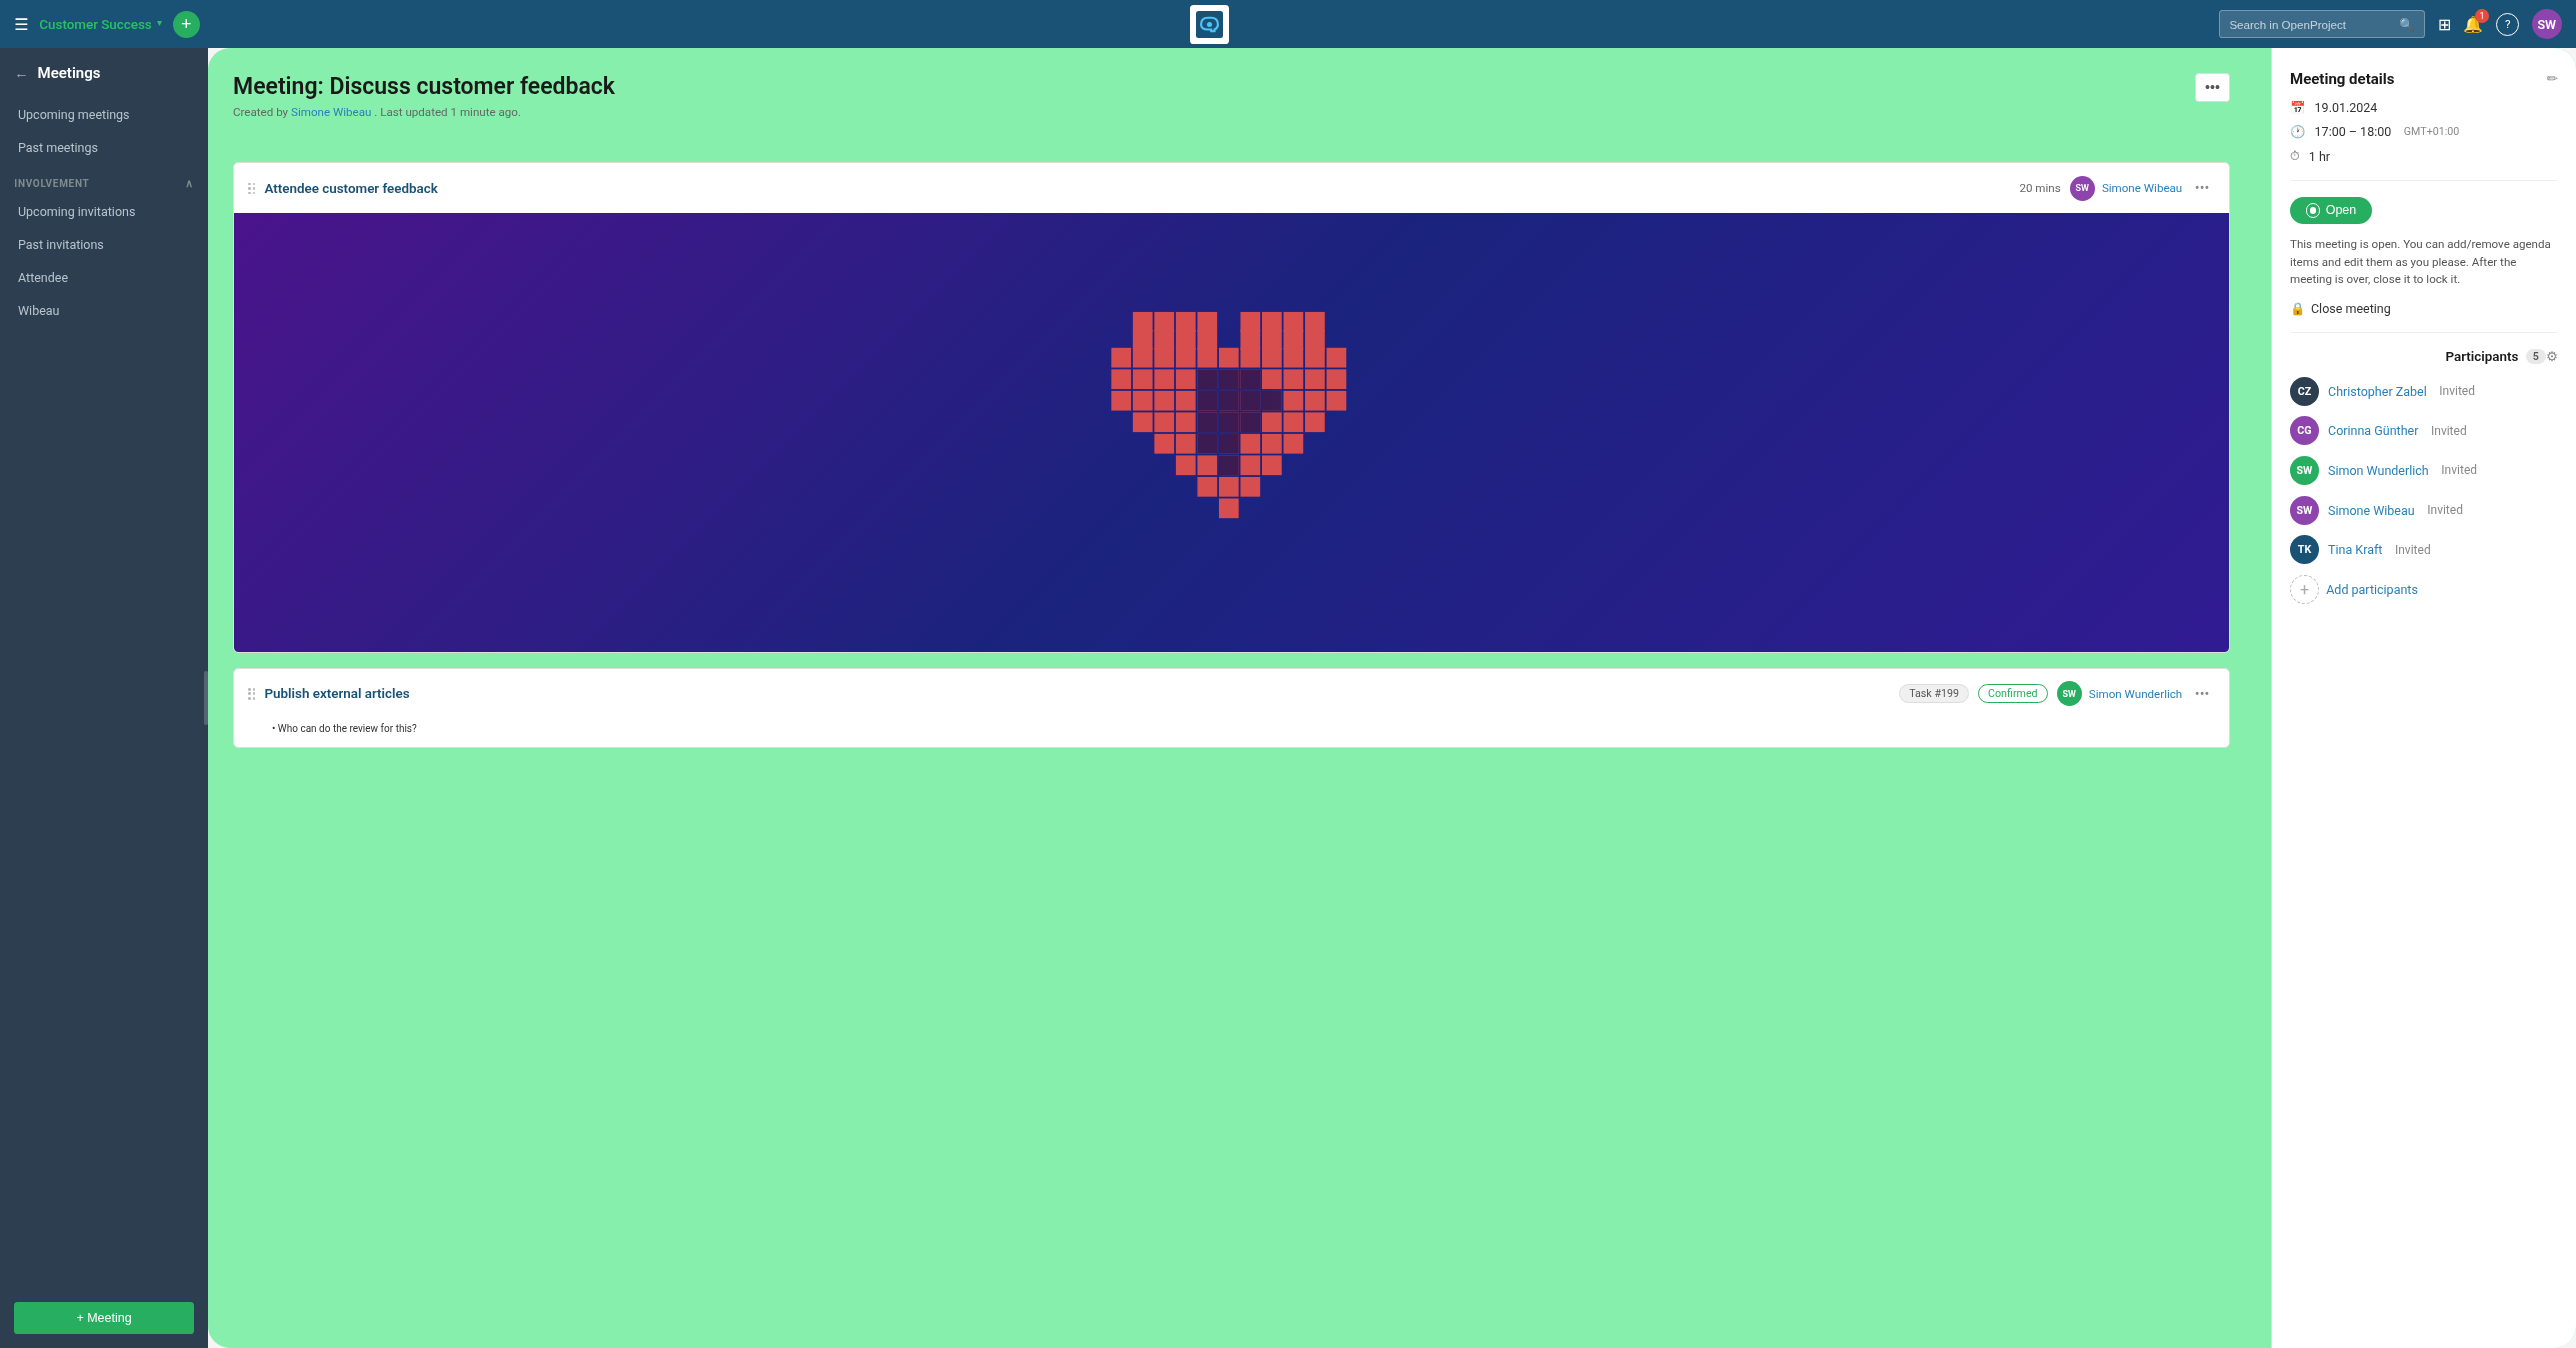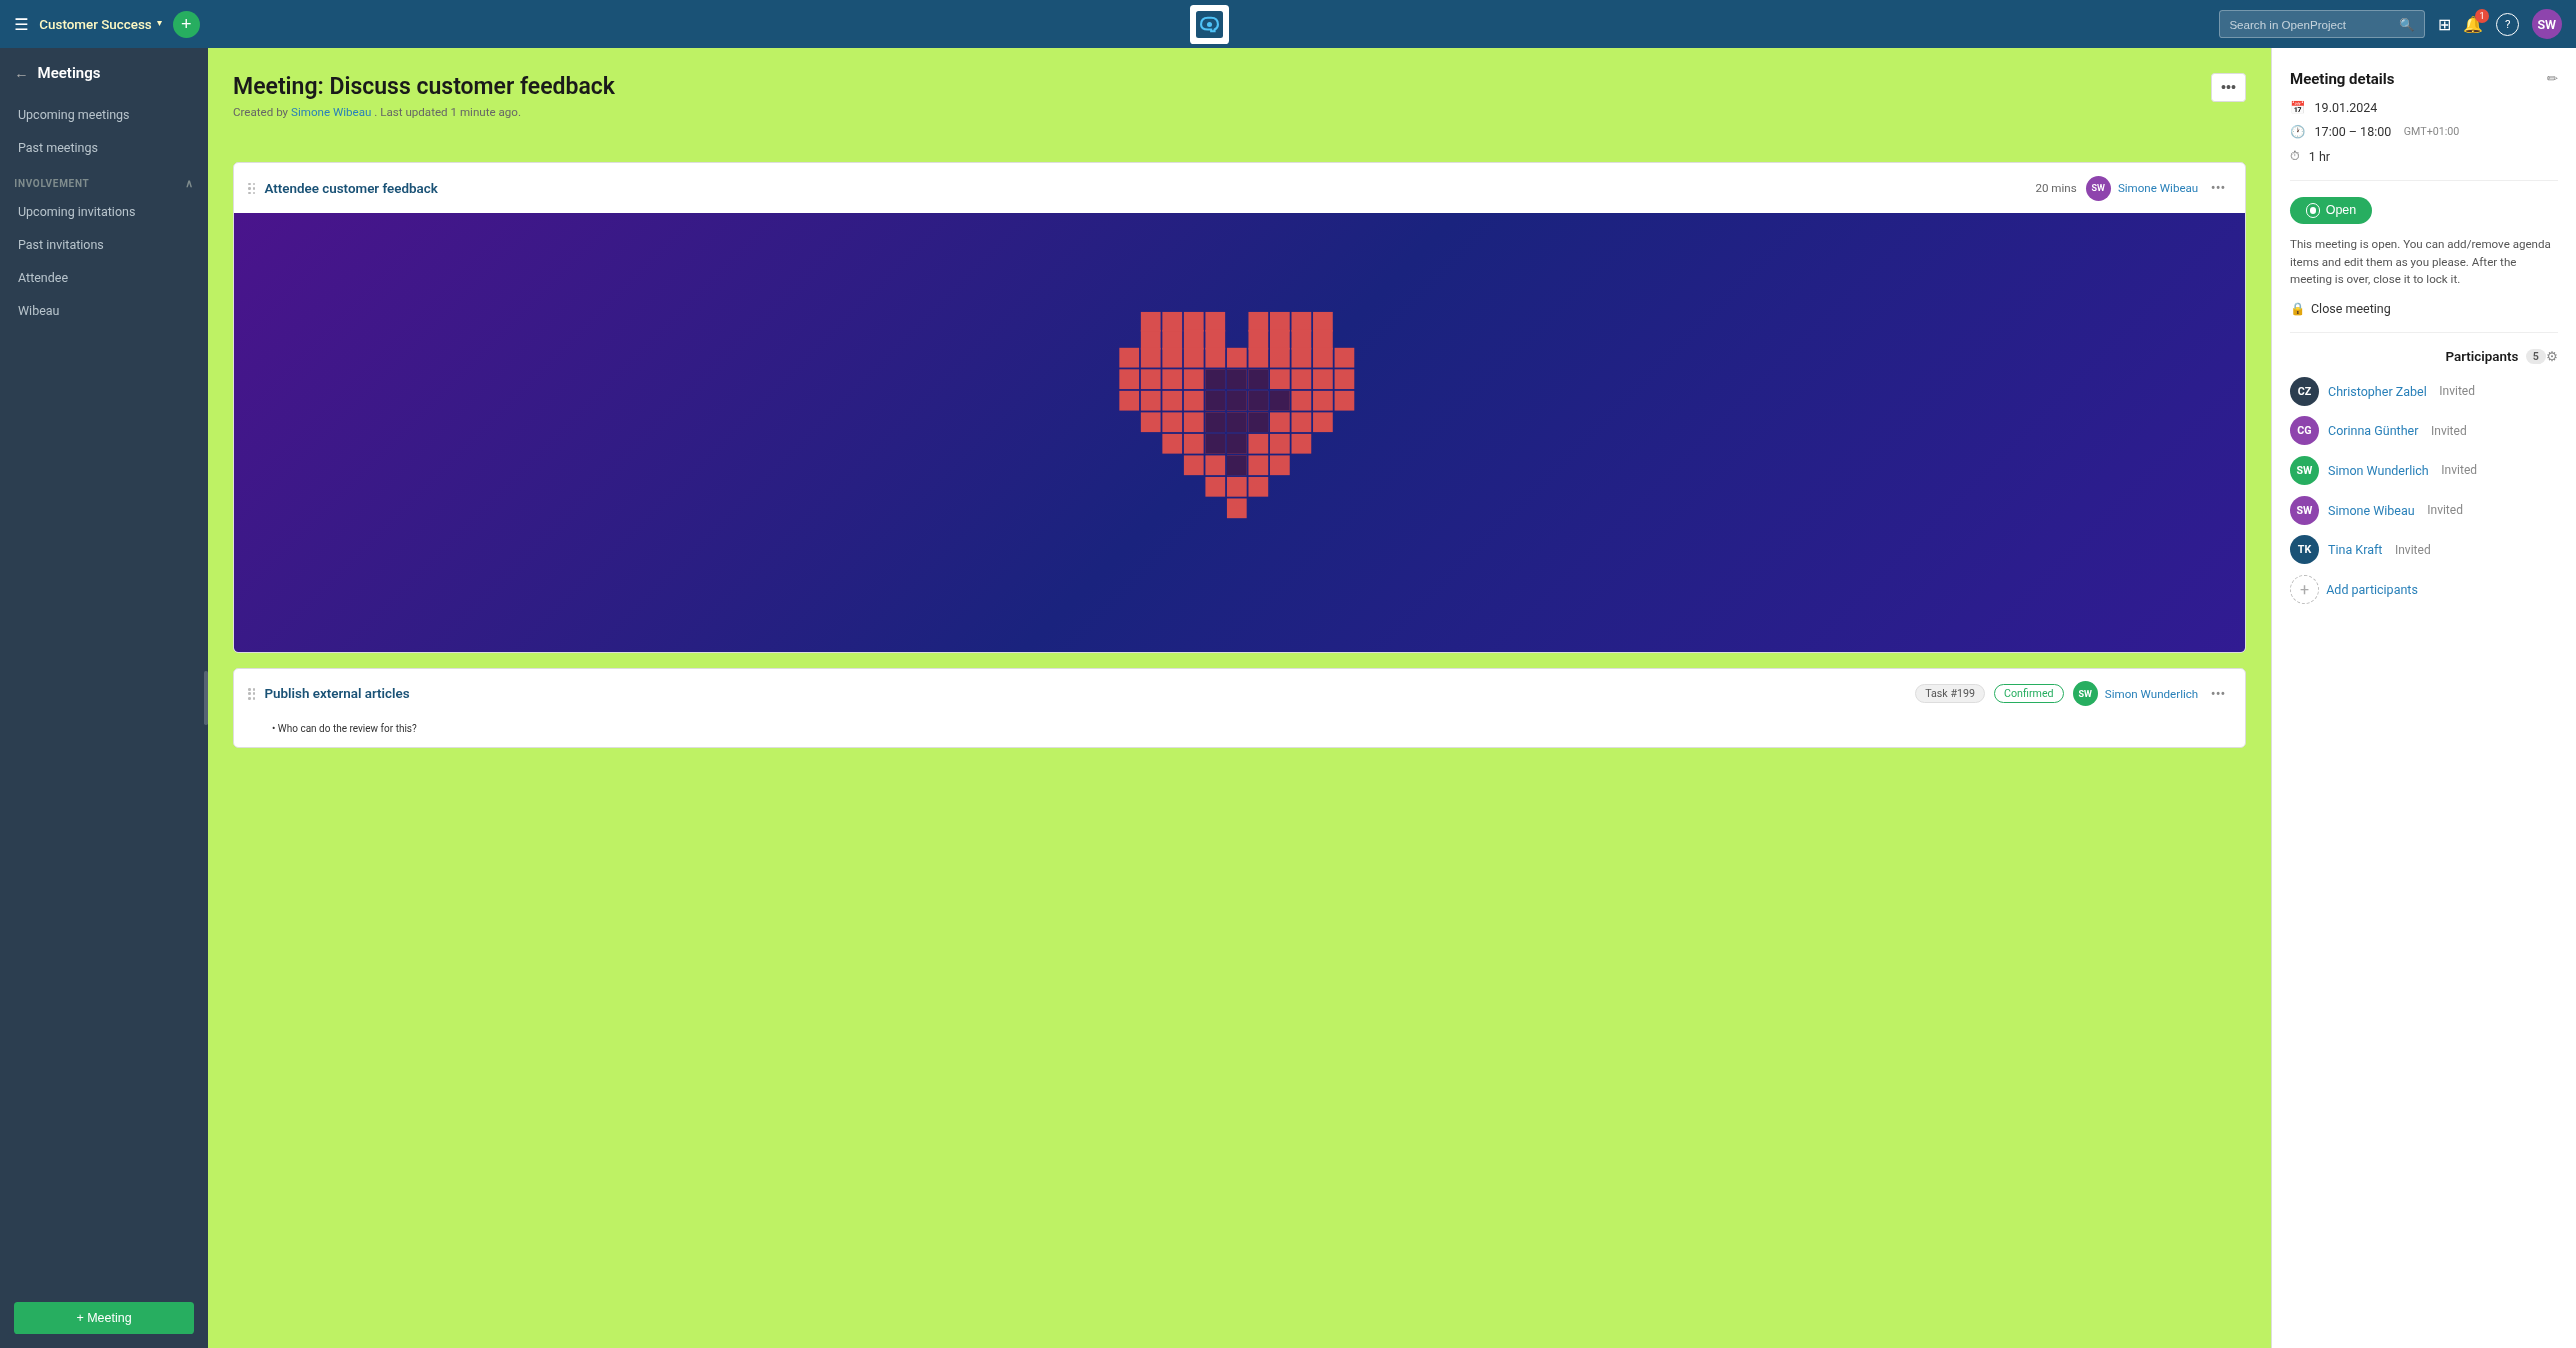--- a/index.html
+++ b/index.html
@@ -12,21 +12,21 @@
       display: flex;
       align-items: center;
       padding: 0 14.3px;
       gap: 10.7px;
       position: fixed;
       top: 0; left: 0; right: 0;
       z-index: 100;
     }
     .navbar-menu-icon { color: white; font-size: 16px; cursor: pointer; }
     .navbar-project {
-      color: #fef9c3;
+      color: #22c55e;
       font-size: 13.4px;
       font-weight: 500;
       display: flex;
       gap: 5.4px;
       cursor: pointer;
     }
     .navbar-project .caret { font-size: 10px; }
     .navbar-add-btn {
       width: 27px; height: 27px;
       background: #27ae60;
@@ -151,24 +151,25 @@
       width: 3.6px; height: 54px;
       background: rgba(255,255,255,0.2);
       border-radius: 1.8px;
       transform: translateY(-50%);
     }
 
     
     .main-content {
       margin-left: 208px;
       flex: 1;
-      background: #bef264;
+      background: #86efac;
       overflow-y: auto;
       display: flex;
-      gap: 0;
+      gap: 16px;
+      border-radius: 22px;
     }
 
     
     .center-panel {
       flex: 1;
       padding: 25px 25px 25px 25px;
       max-width: calc(100% - 305px);
     }
 
     .page-title {

